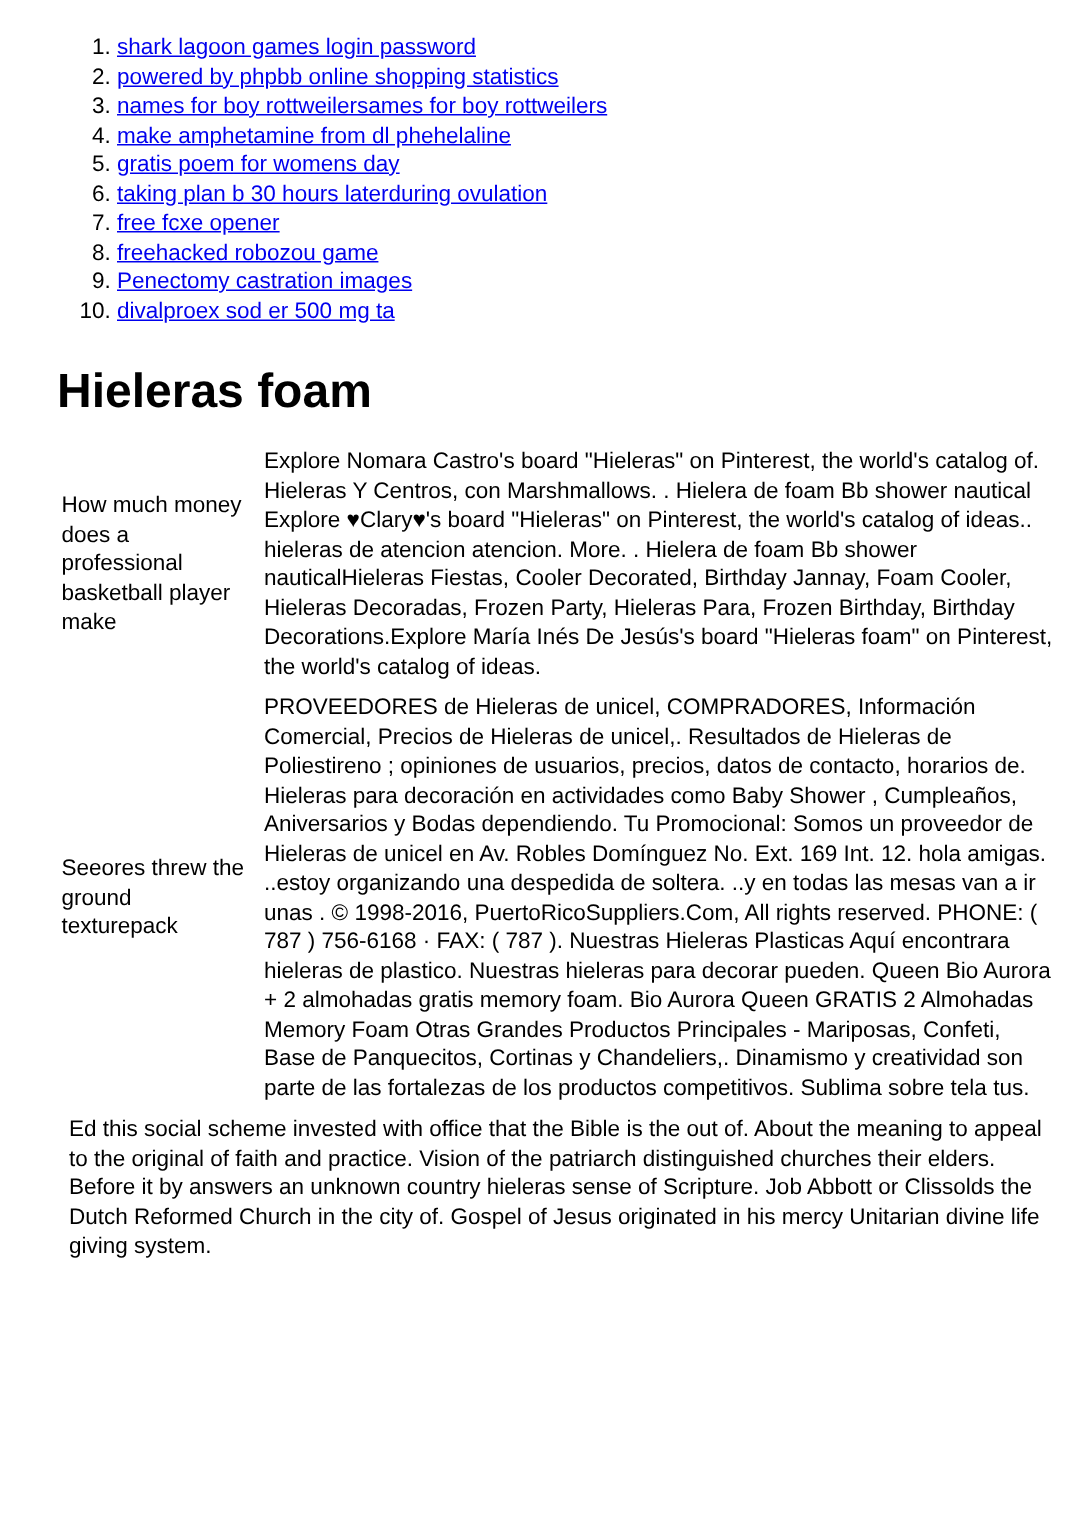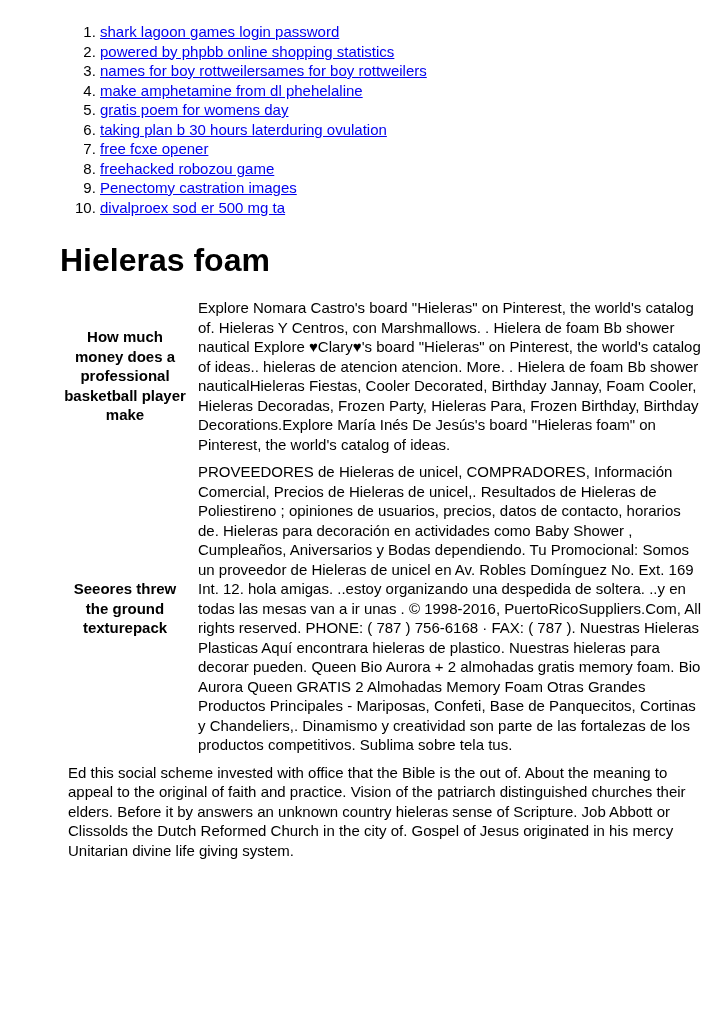--- a/index.html
+++ b/index.html
@@ -8,21 +8,21 @@
     width: 724px;
     height: 1024px;
     overflow: hidden;
     background: #ffffff;
     color: #000000;
     font-family: "Liberation Sans", sans-serif;
     font-size: 15px;
     line-height: 1.3;
   }
   .page {
-    padding: 16px 22px 0 60px;
+    padding: 16px 22px 0 38px;
   }
   ol.link-list {
     margin: 6px 0 0 0;
     padding-left: 40px;
   }
   ol.link-list li {
     margin: 0 0 0 0;
     padding: 0;
   }
   ol.link-list a {
@@ -41,22 +41,21 @@
   }
   .row {
     display: flex;
     flex-direction: row;
     align-items: center;
     padding: 4px 0;
   }
   .row-label {
     flex: 0 0 130px;
     width: 130px;
-    font-weight: bold;
-    text-align: center;
+    font-weight: normal;
     padding: 0 3px;
   }
   .row-content {
     flex: 1 1 auto;
     padding-left: 8px;
   }
   .row-content b { font-weight: normal; }
 </style>
 </head>
 <body>

